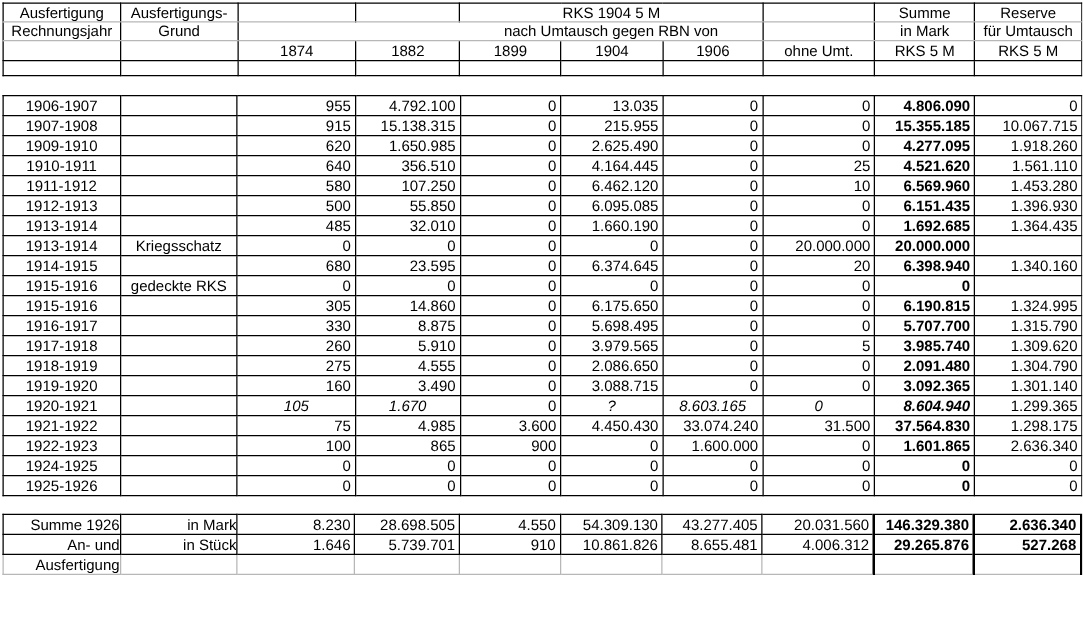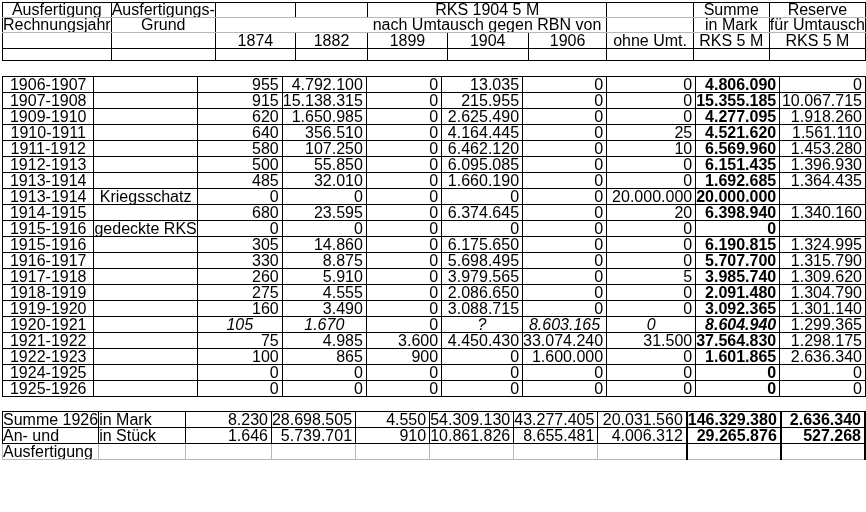--- a/index.html
+++ b/index.html
@@ -3,21 +3,21 @@
 <meta charset="utf-8">
 <style>
   * { box-sizing: border-box; }
   html, body { margin: 0; padding: 0; background: #fff; }
   .sheet {
     width: 866px; height: 512px;
     background: #fff;
     position: relative;
     padding: 2px 0 12px 2px;
     font-family: "Liberation Sans", sans-serif;
-    font-size: 16px;
+    font-size: 12px;
     color: #000;
     overflow: hidden;
   }
   table { border-collapse: collapse; table-layout: fixed; }
   td {
     height: 16px;
     padding: 0;
     vertical-align: middle;
     white-space: nowrap;
     overflow: hidden;
@@ -45,21 +45,21 @@
   
   .data tr.est td.n0, .data tr.est td.n1, .data tr.est td.n3,
   .data tr.est td.n4, .data tr.est td.n5 {
     font-style: italic; text-align: center; padding-right: 0;
   }
   .data tr.est td.summe { font-style: italic; }
 
   .tot td.summe, .tot td.reserve { font-weight: bold; }
   .tot td.summe  { border-left: 2px solid #000; border-right: 2px solid #000; margin-left: 20px; }
   .tot td.reserve{ border-right: 2px solid #000; }
-  .tot .lab { text-align: left; }
+  .tot .lab { text-align: right; }
   .tot tr.r-foot td { border-left-color: #b7b7b7; border-right-color: #b7b7b7; border-bottom-color: #b7b7b7; }
   .tot tr.r-foot td.summe  { border-left-color: #000; border-right-color: #000; }
   .tot tr.r-foot td.reserve{ border-right-color: #000; }
 </style>
 </head>
 <body>
 
 <div class="sheet">
 
   <table class="hdr">

